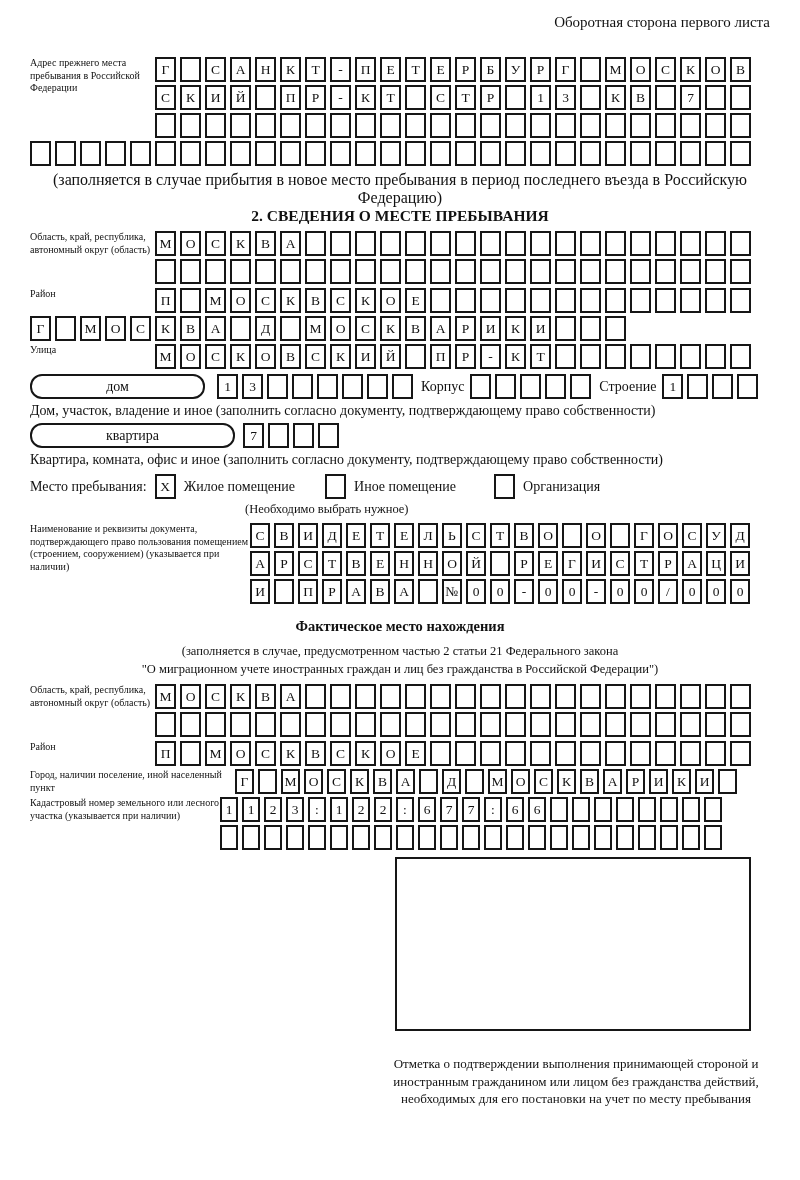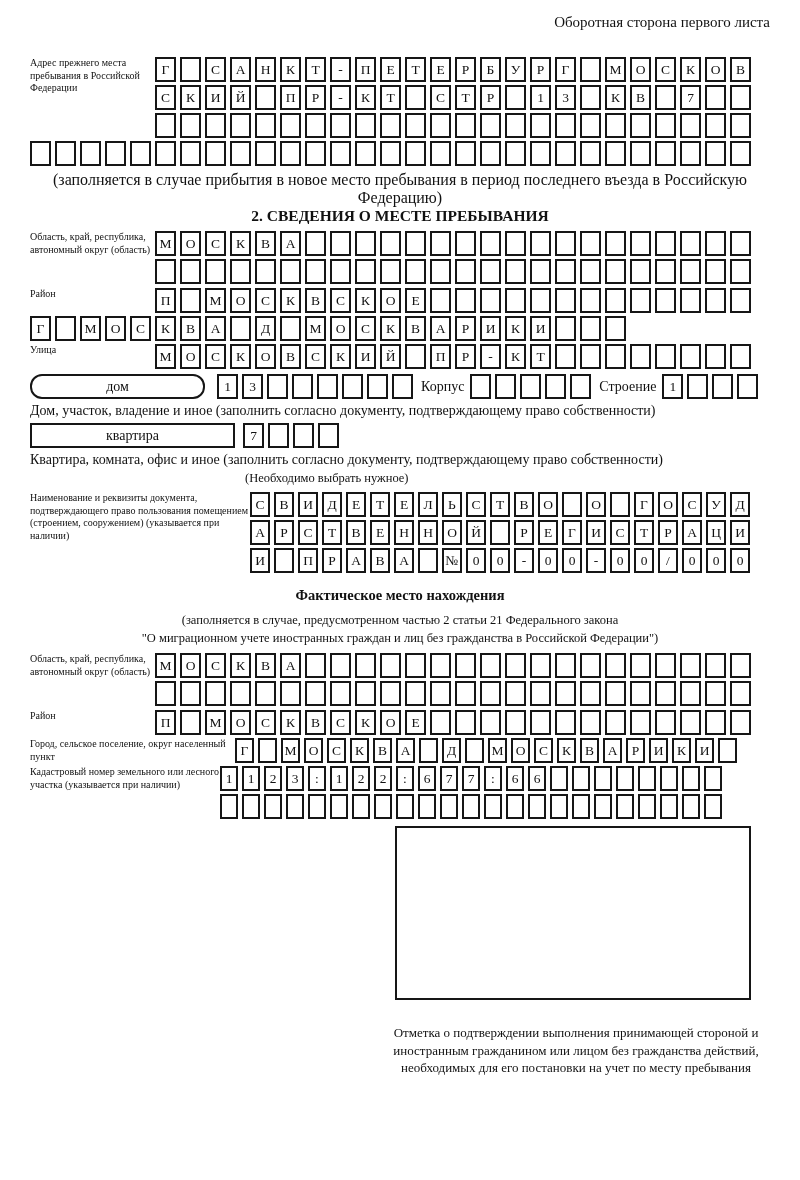--- a/index.html
+++ b/index.html
@@ -31,21 +31,21 @@
   .note-center{font-size:16px;text-align:center;margin-top:5px;}
   .note-left{font-size:14px;margin-top:4px;}
   .sec-title{font-size:15.5px;font-weight:bold;text-align:center;margin-top:0;}
   .mt3{margin-top:3px;} .mt4{margin-top:4px;} .mt5{margin-top:5px;}
   .mt6{margin-top:6px;} .mt26{margin-top:26px;}
   .inline-row{display:flex;align-items:center;}
   .namedbox{
     border:2px solid #161616;box-sizing:border-box;height:25px;
     display:flex;align-items:center;justify-content:center;font-size:14px;flex:0 0 auto;
   }
-  .bx175{width:175px;border-radius:12px;} .bx205{width:205px;}
+  .bx175{width:175px;border-radius:12px;} .bx205{width:205px;border-radius:12px;}
   .small-label{font-size:14px;flex:0 0 auto;}
   .gap12{width:12px;flex:0 0 auto;} .gap8{width:8px;flex:0 0 auto;} .gap6{width:6px;flex:0 0 auto;}
   .stay-row{display:flex;align-items:center;margin-top:6px;font-size:14px;}
   .stay-note{font-size:12.5px;margin-left:215px;margin-top:3px;}
   .fact-title{font-size:14.5px;font-weight:bold;text-align:center;margin-top:14px;}
   .fact-notes{font-size:12.5px;text-align:center;margin-top:7px;line-height:1.45;}
   .stamp-box{
     margin-left:365px;margin-top:7px;width:356px;height:174px;
     border:2px solid #161616;box-sizing:border-box;background:#fff;
   }
@@ -366,20 +366,35 @@
     <div class="gap8"></div>
     <div class="cellrow">
         <div class="cell">7</div>
         <div class="cell"></div>
         <div class="cell"></div>
         <div class="cell"></div>
       </div>
   </div>
   <div class="note-left">Квартира, комната, офис и иное (заполнить согласно документу, подтверждающему право собственности)</div>
 
+  <div class="stay-row">
+    <span>Место пребывания:</span>
+    <span class="gap8"></span>
+    <span class="cell">X</span>
+    <span class="gap8"></span>
+    <span>Жилое помещение</span>
+    <span style="width:30px;flex:0 0 auto;"></span>
+    <span class="cell"></span>
+    <span class="gap8"></span>
+    <span>Иное помещение</span>
+    <span style="width:38px;flex:0 0 auto;"></span>
+    <span class="cell"></span>
+    <span class="gap8"></span>
+    <span>Организация</span>
+  </div>
   <div class="stay-note">(Необходимо выбрать нужное)</div>
 
   <div class="block mt6">
     <div class="flabel w220">Наименование и реквизиты документа, подтверждающего право пользования помещением (строением, сооружением) (указывается при наличии)</div>
     <div class="cellcol">
       <div class="cellrow p24">
           <div class="cell">С</div>
           <div class="cell">В</div>
           <div class="cell">И</div>
           <div class="cell">Д</div>
@@ -538,21 +553,21 @@
         <div class="cell"></div>
         <div class="cell"></div>
         <div class="cell"></div>
         <div class="cell"></div>
         <div class="cell"></div>
         <div class="cell"></div>
       </div>
   </div>
 
   <div class="block mt3">
-    <div class="flabel w205">Город, сельское поселение, округ населенный пункт</div>
+    <div class="flabel w205">Город, наличии поселение, иной населенный пункт</div>
     <div class="cellrow p23">
         <div class="cell">Г</div>
         <div class="cell"></div>
         <div class="cell">М</div>
         <div class="cell">О</div>
         <div class="cell">С</div>
         <div class="cell">К</div>
         <div class="cell">В</div>
         <div class="cell">А</div>
         <div class="cell"></div>

